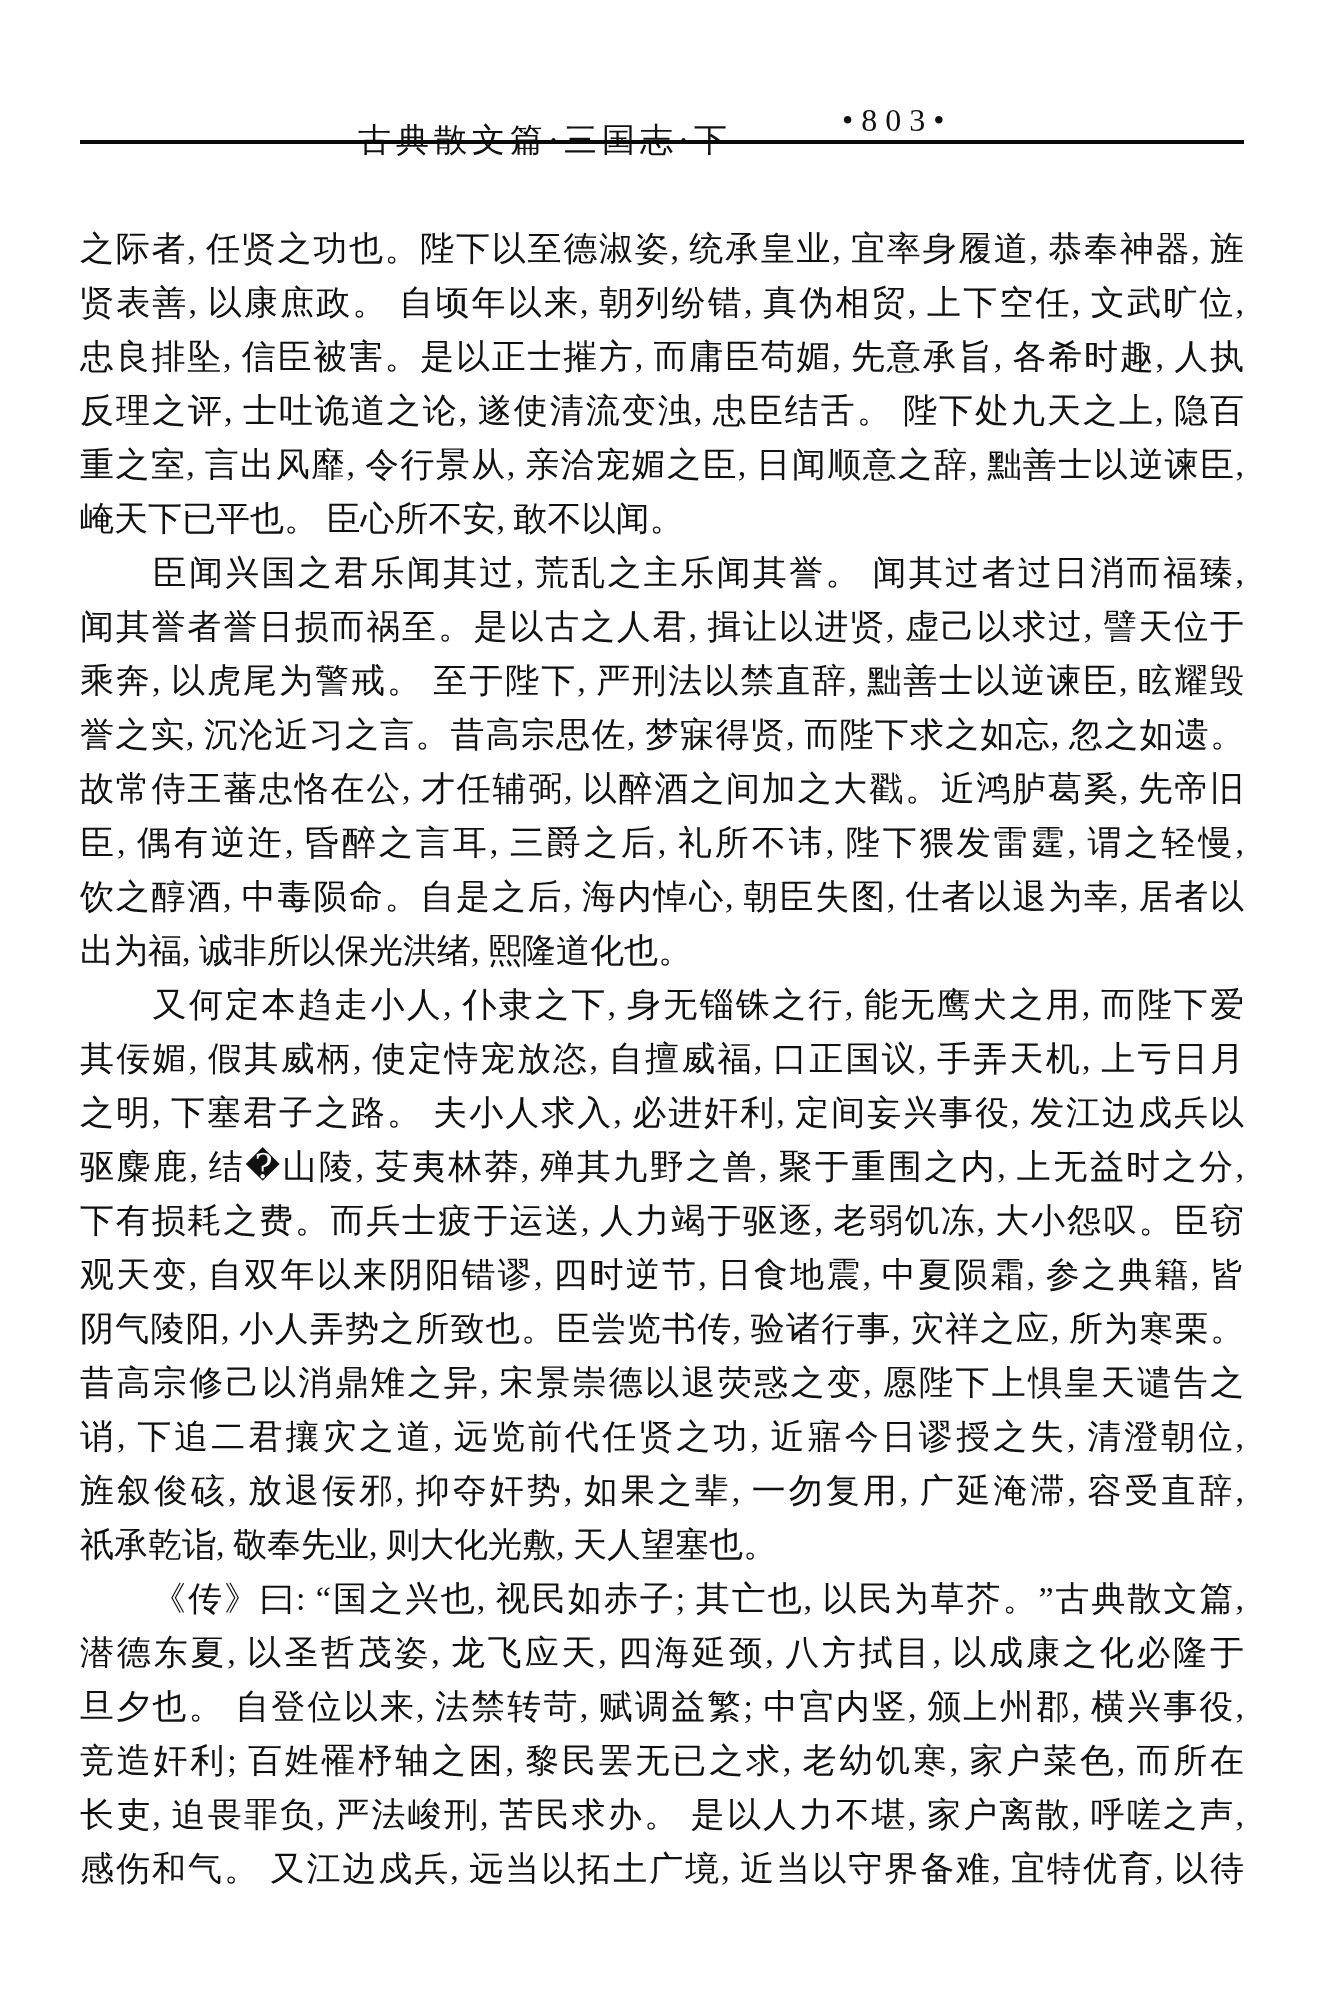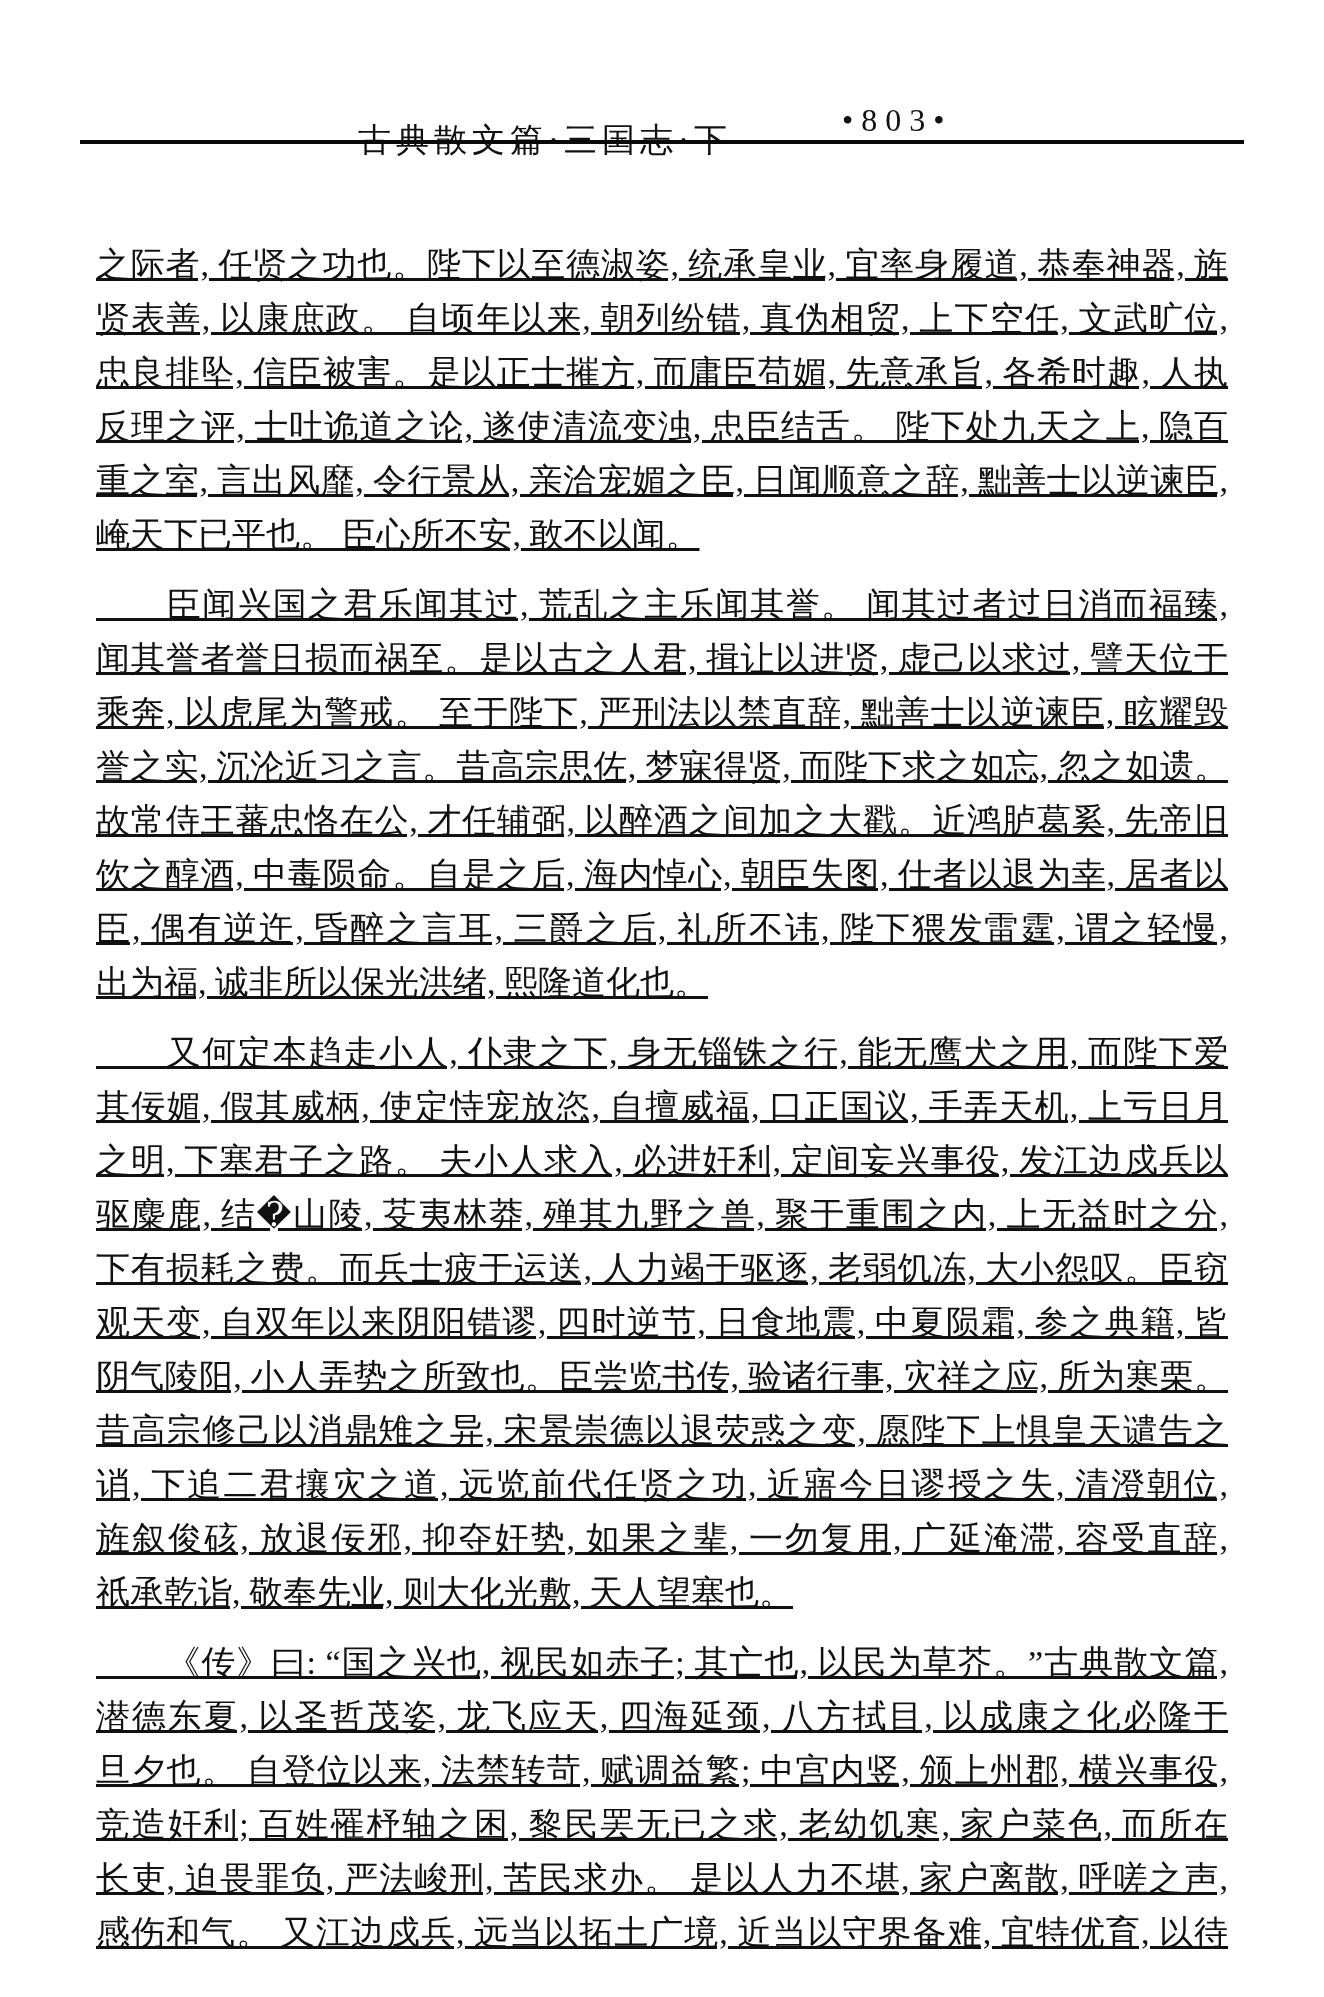--- a/index.html
+++ b/index.html
@@ -48,23 +48,22 @@
     height: 4px;
     background: #0a0a0a;
   }
   .textblock {
     position: absolute;
     top: 222px;
     left: 80px;
     width: 1164px;
   }
   .paragraph {
-    margin: 16px;
+    margin: 0;
     padding: 0;
-    text-decoration: underline;
   }
   .line {
     font-size: 34px;
     height: 54px;
     line-height: 54px;
     white-space: nowrap;
     text-align: justify;
     text-align-last: justify;
     overflow: visible;
   }
@@ -94,22 +93,22 @@
       <div class="line">重之室, 言出风靡, 令行景从, 亲洽宠媚之臣, 日闻顺意之辞, 黜善士以逆谏臣,</div>
       <div class="line short">崦天下已平也。 臣心所不安, 敢不以闻。</div>
     </div>
 
     <div class="paragraph">
       <div class="line">　　臣闻兴国之君乐闻其过, 荒乱之主乐闻其誉。 闻其过者过日消而福臻,</div>
       <div class="line">闻其誉者誉日损而祸至。是以古之人君, 揖让以进贤, 虚己以求过, 譬天位于</div>
       <div class="line">乘奔, 以虎尾为警戒。 至于陛下, 严刑法以禁直辞, 黜善士以逆谏臣, 眩耀毁</div>
       <div class="line">誉之实, 沉沦近习之言。昔高宗思佐, 梦寐得贤, 而陛下求之如忘, 忽之如遗。</div>
       <div class="line">故常侍王蕃忠恪在公, 才任辅弼, 以醉酒之间加之大戳。近鸿胪葛奚, 先帝旧</div>
+      <div class="line">臣, 偶有逆迕, 昏醉之言耳, 三爵之后, 礼所不讳, 陛下猥发雷霆, 谓之轻慢,</div>
       <div class="line">饮之醇酒, 中毒陨命。自是之后, 海内悼心, 朝臣失图, 仕者以退为幸, 居者以</div>
-      <div class="line">臣, 偶有逆迕, 昏醉之言耳, 三爵之后, 礼所不讳, 陛下猥发雷霆, 谓之轻慢,</div>
       <div class="line short">出为福, 诚非所以保光洪绪, 熙隆道化也。</div>
     </div>
 
     <div class="paragraph">
       <div class="line">　　又何定本趋走小人, 仆隶之下, 身无锱铢之行, 能无鹰犬之用, 而陛下爱</div>
       <div class="line">其佞媚, 假其威柄, 使定恃宠放恣, 自擅威福, 口正国议, 手弄天机, 上亏日月</div>
       <div class="line">之明, 下塞君子之路。 夫小人求入, 必进奸利, 定间妄兴事役, 发江边戍兵以</div>
       <div class="line">驱麋鹿, 结�山陵, 芟夷林莽, 殚其九野之兽, 聚于重围之内, 上无益时之分,</div>
       <div class="line">下有损耗之费。而兵士疲于运送, 人力竭于驱逐, 老弱饥冻, 大小怨叹。臣窃</div>
       <div class="line">观天变, 自双年以来阴阳错谬, 四时逆节, 日食地震, 中夏陨霜, 参之典籍, 皆</div>

